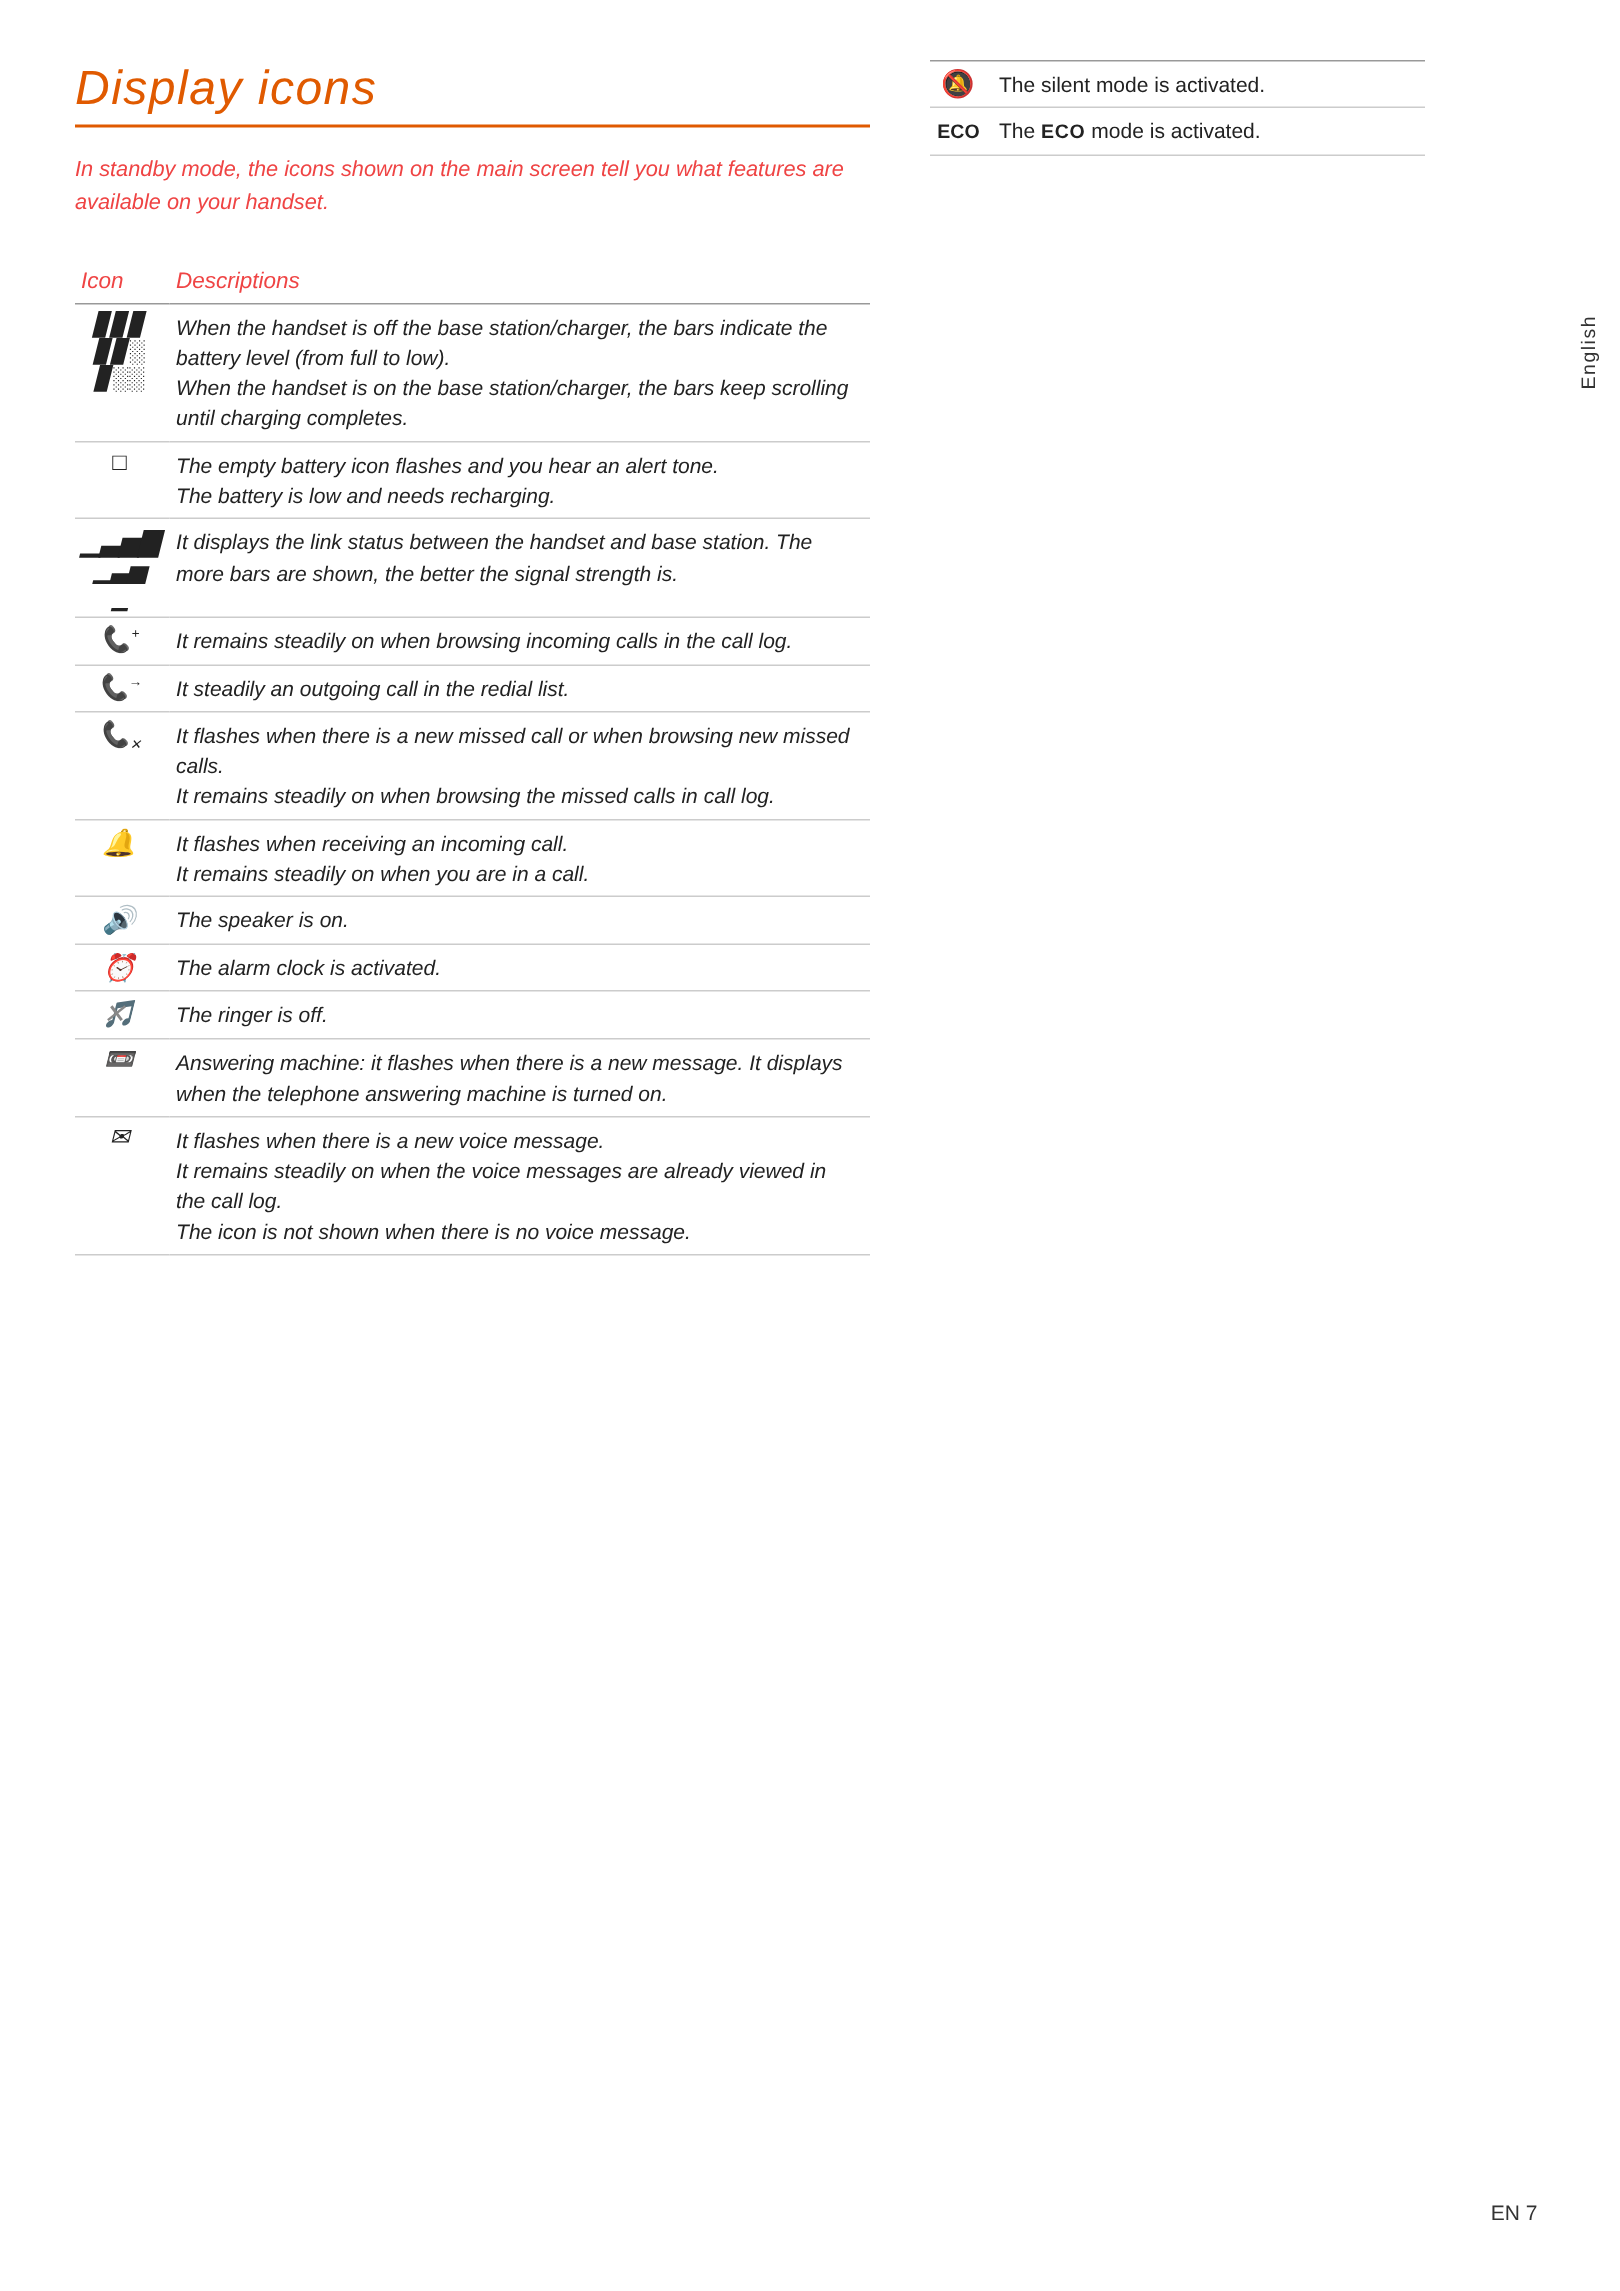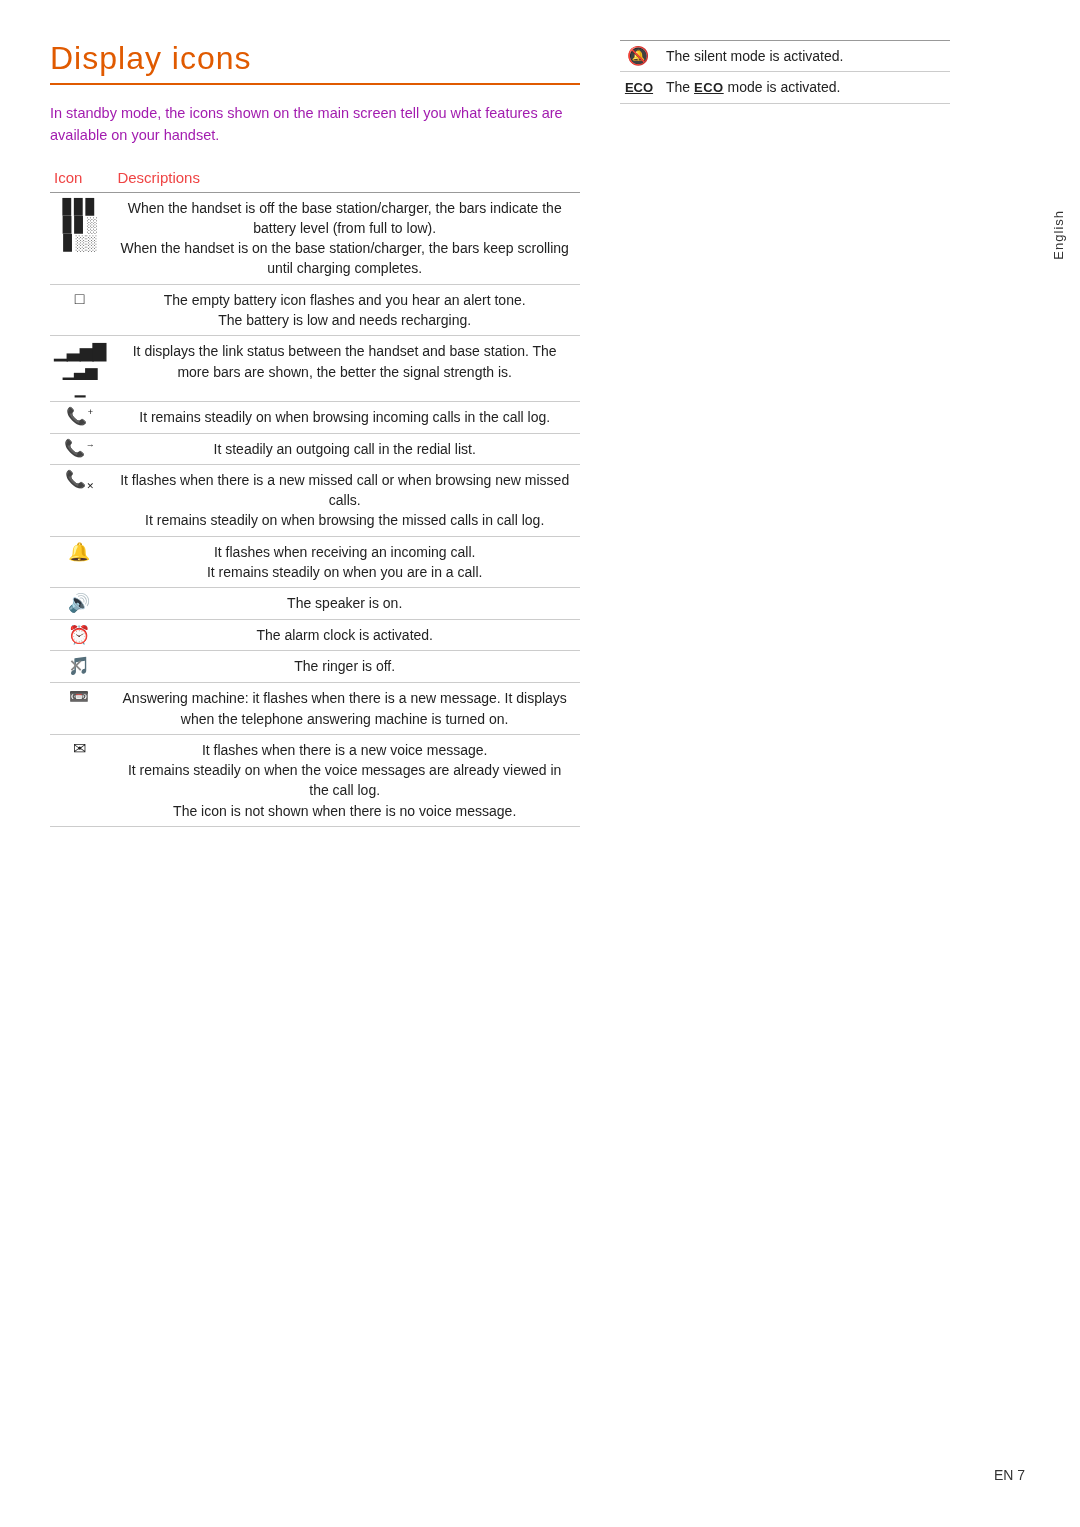--- a/index.html
+++ b/index.html
@@ -25,20 +25,21 @@
     
     .two-col {
       display: flex;
       gap: 0;
       width: 100%;
     }
 
     .left-col {
       flex: 0 0 560px;
       padding-right: 30px;
+      font-style: italic;
     }
 
     .right-col {
       flex: 0 0 340px;
       padding-left: 10px;
       padding-top: 0;
     }
 
     
     .page-title {
@@ -48,22 +49,22 @@
       border-bottom: 2px solid #e05a00;
       padding-bottom: 6px;
       margin-bottom: 18px;
       letter-spacing: 1px;
     }
 
     
     .intro-text {
       font-size: 14.5px;
       line-height: 1.5;
-      margin-bottom: 18px;
-      color: #a21caf;
+      margin-bottom: 28px;
+      color: #ef4444;
     }
 
     
     .icons-table {
       width: 100%;
       border-collapse: collapse;
       font-size: 14px;
     }
 
     .icons-table th {
@@ -73,21 +74,20 @@
       border-bottom: 1.5px solid #999;
       font-size: 15px;
       color: #ef4444;
     }
 
     .icons-table td {
       padding: 5px 8px 5px 4px;
       vertical-align: top;
       border-bottom: 1px solid #ccc;
       line-height: 1.45;
-      text-align: center;
     }
 
     .icons-table td.icon-cell {
       width: 42px;
       text-align: center;
       vertical-align: top;
       padding-top: 6px;
     }
 
     .icon-glyph {
@@ -126,21 +126,20 @@
 
     .right-table tr:first-child td {
       border-top: 1.5px solid #999;
     }
 
     
     .eco-bold {
       font-weight: bold;
       font-size: 13px;
       letter-spacing: 0.5px;
-      text-decoration: underline;
     }
 
     
     .batt-full { font-size: 15px; }
     .batt-med  { font-size: 15px; }
     .batt-low  { font-size: 15px; }
 
     
     .sig-high { font-size: 16px; }
     .sig-med  { font-size: 15px; }

